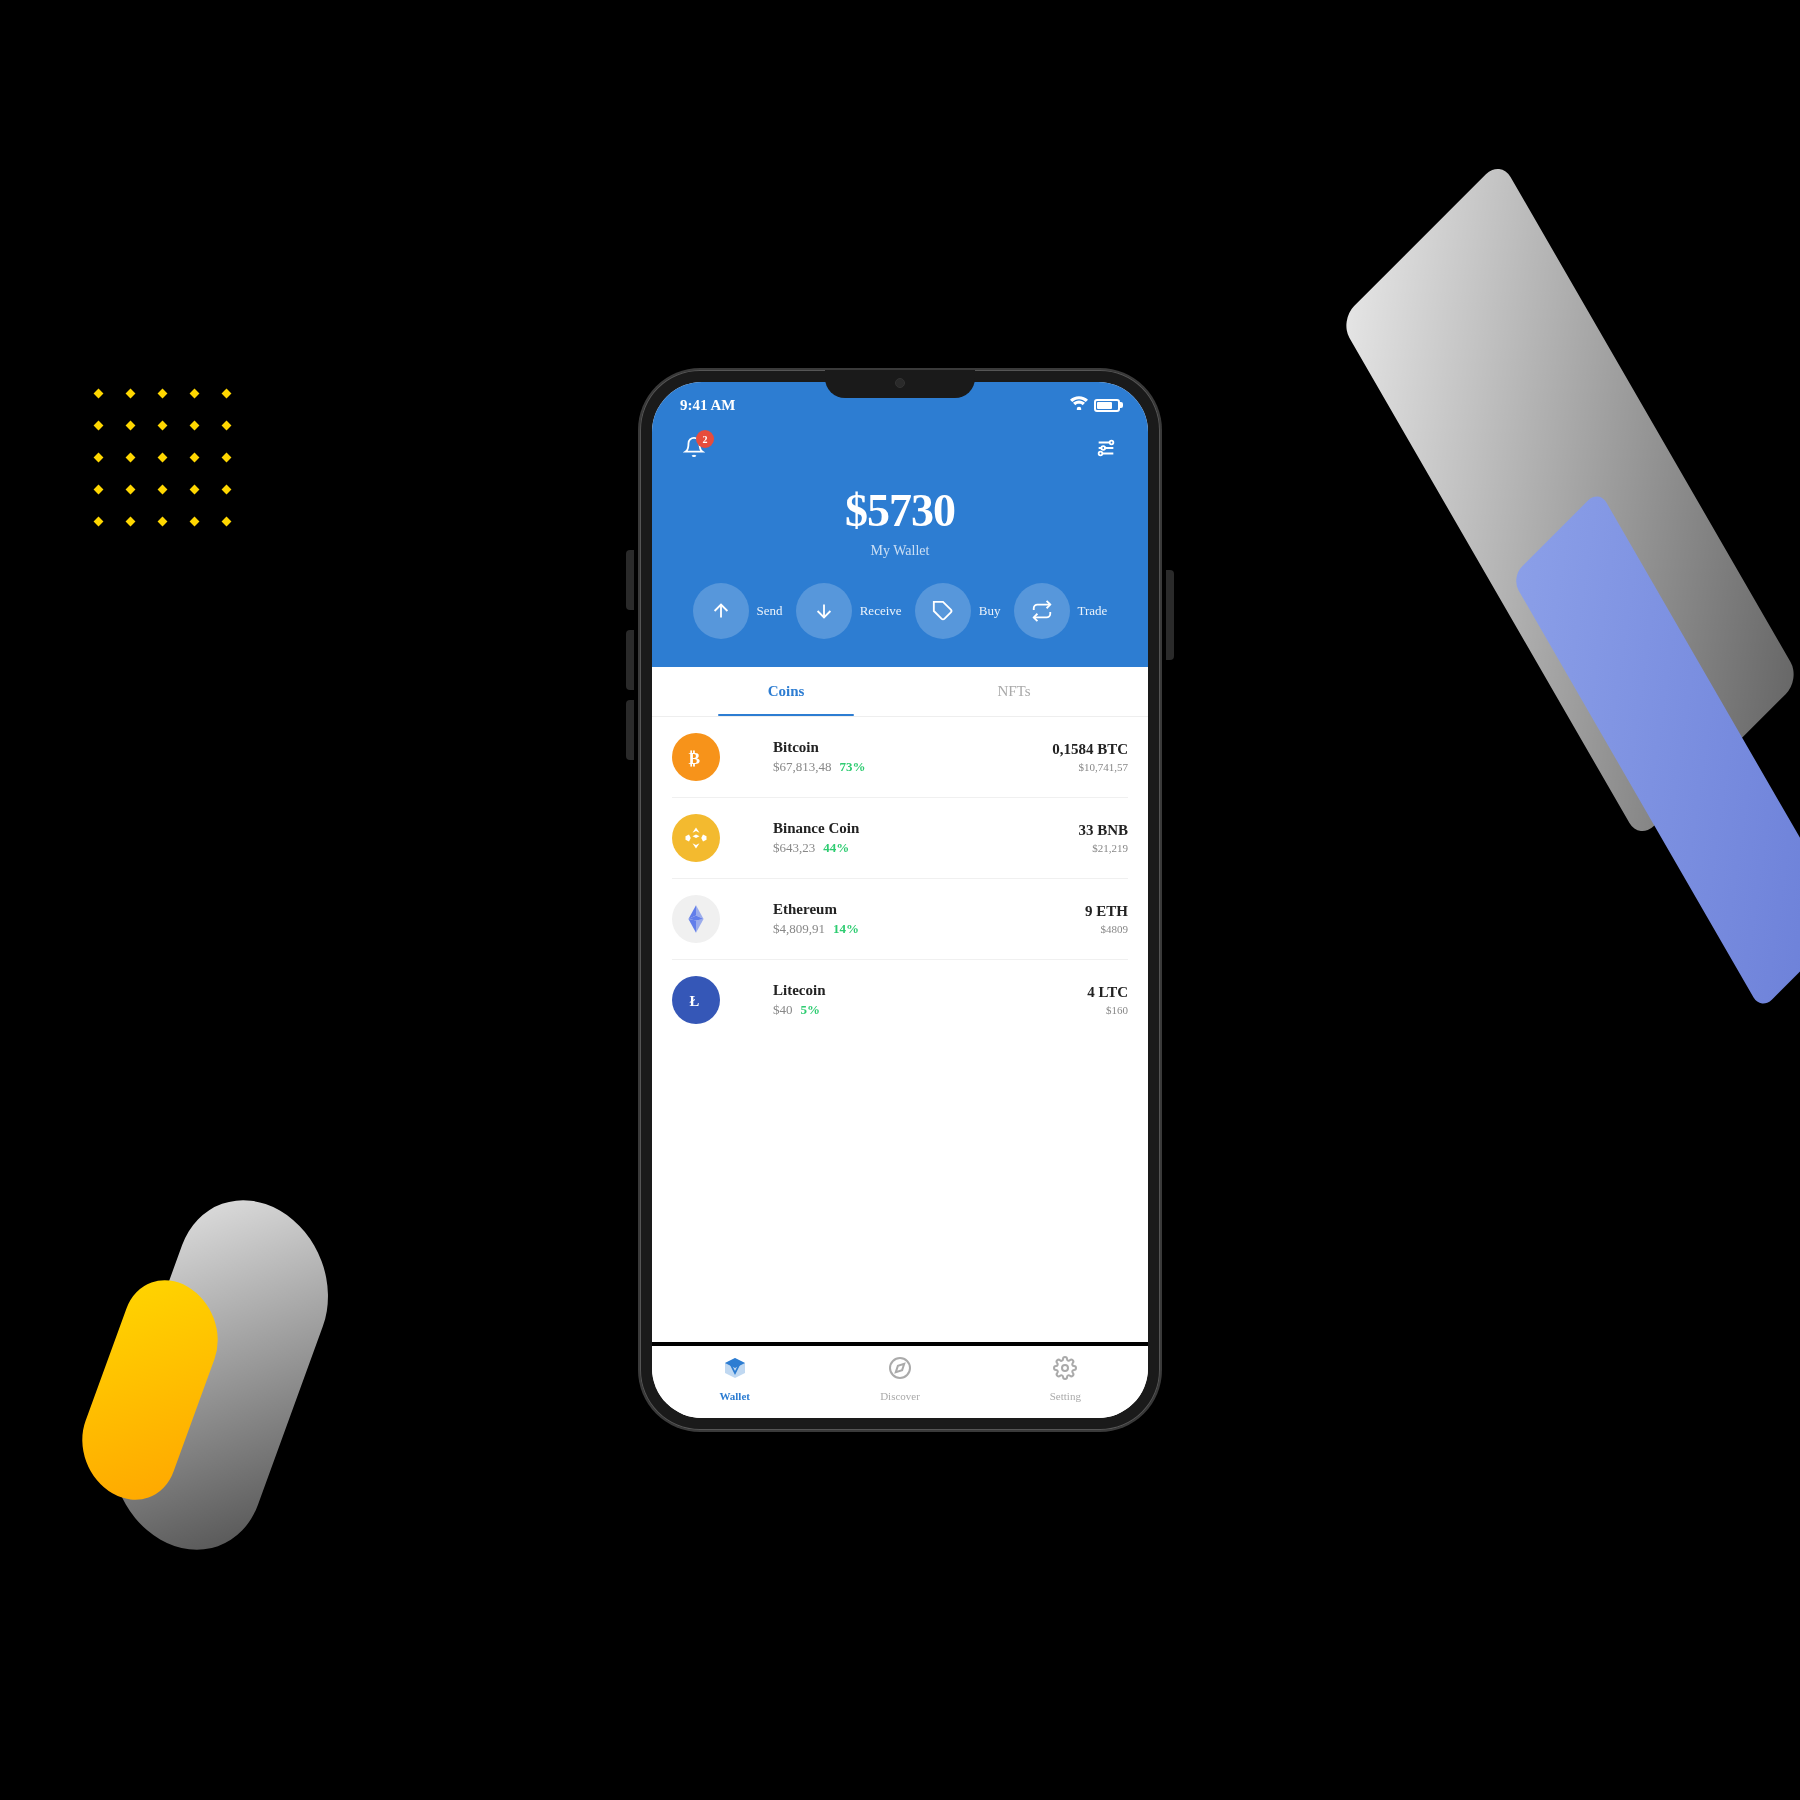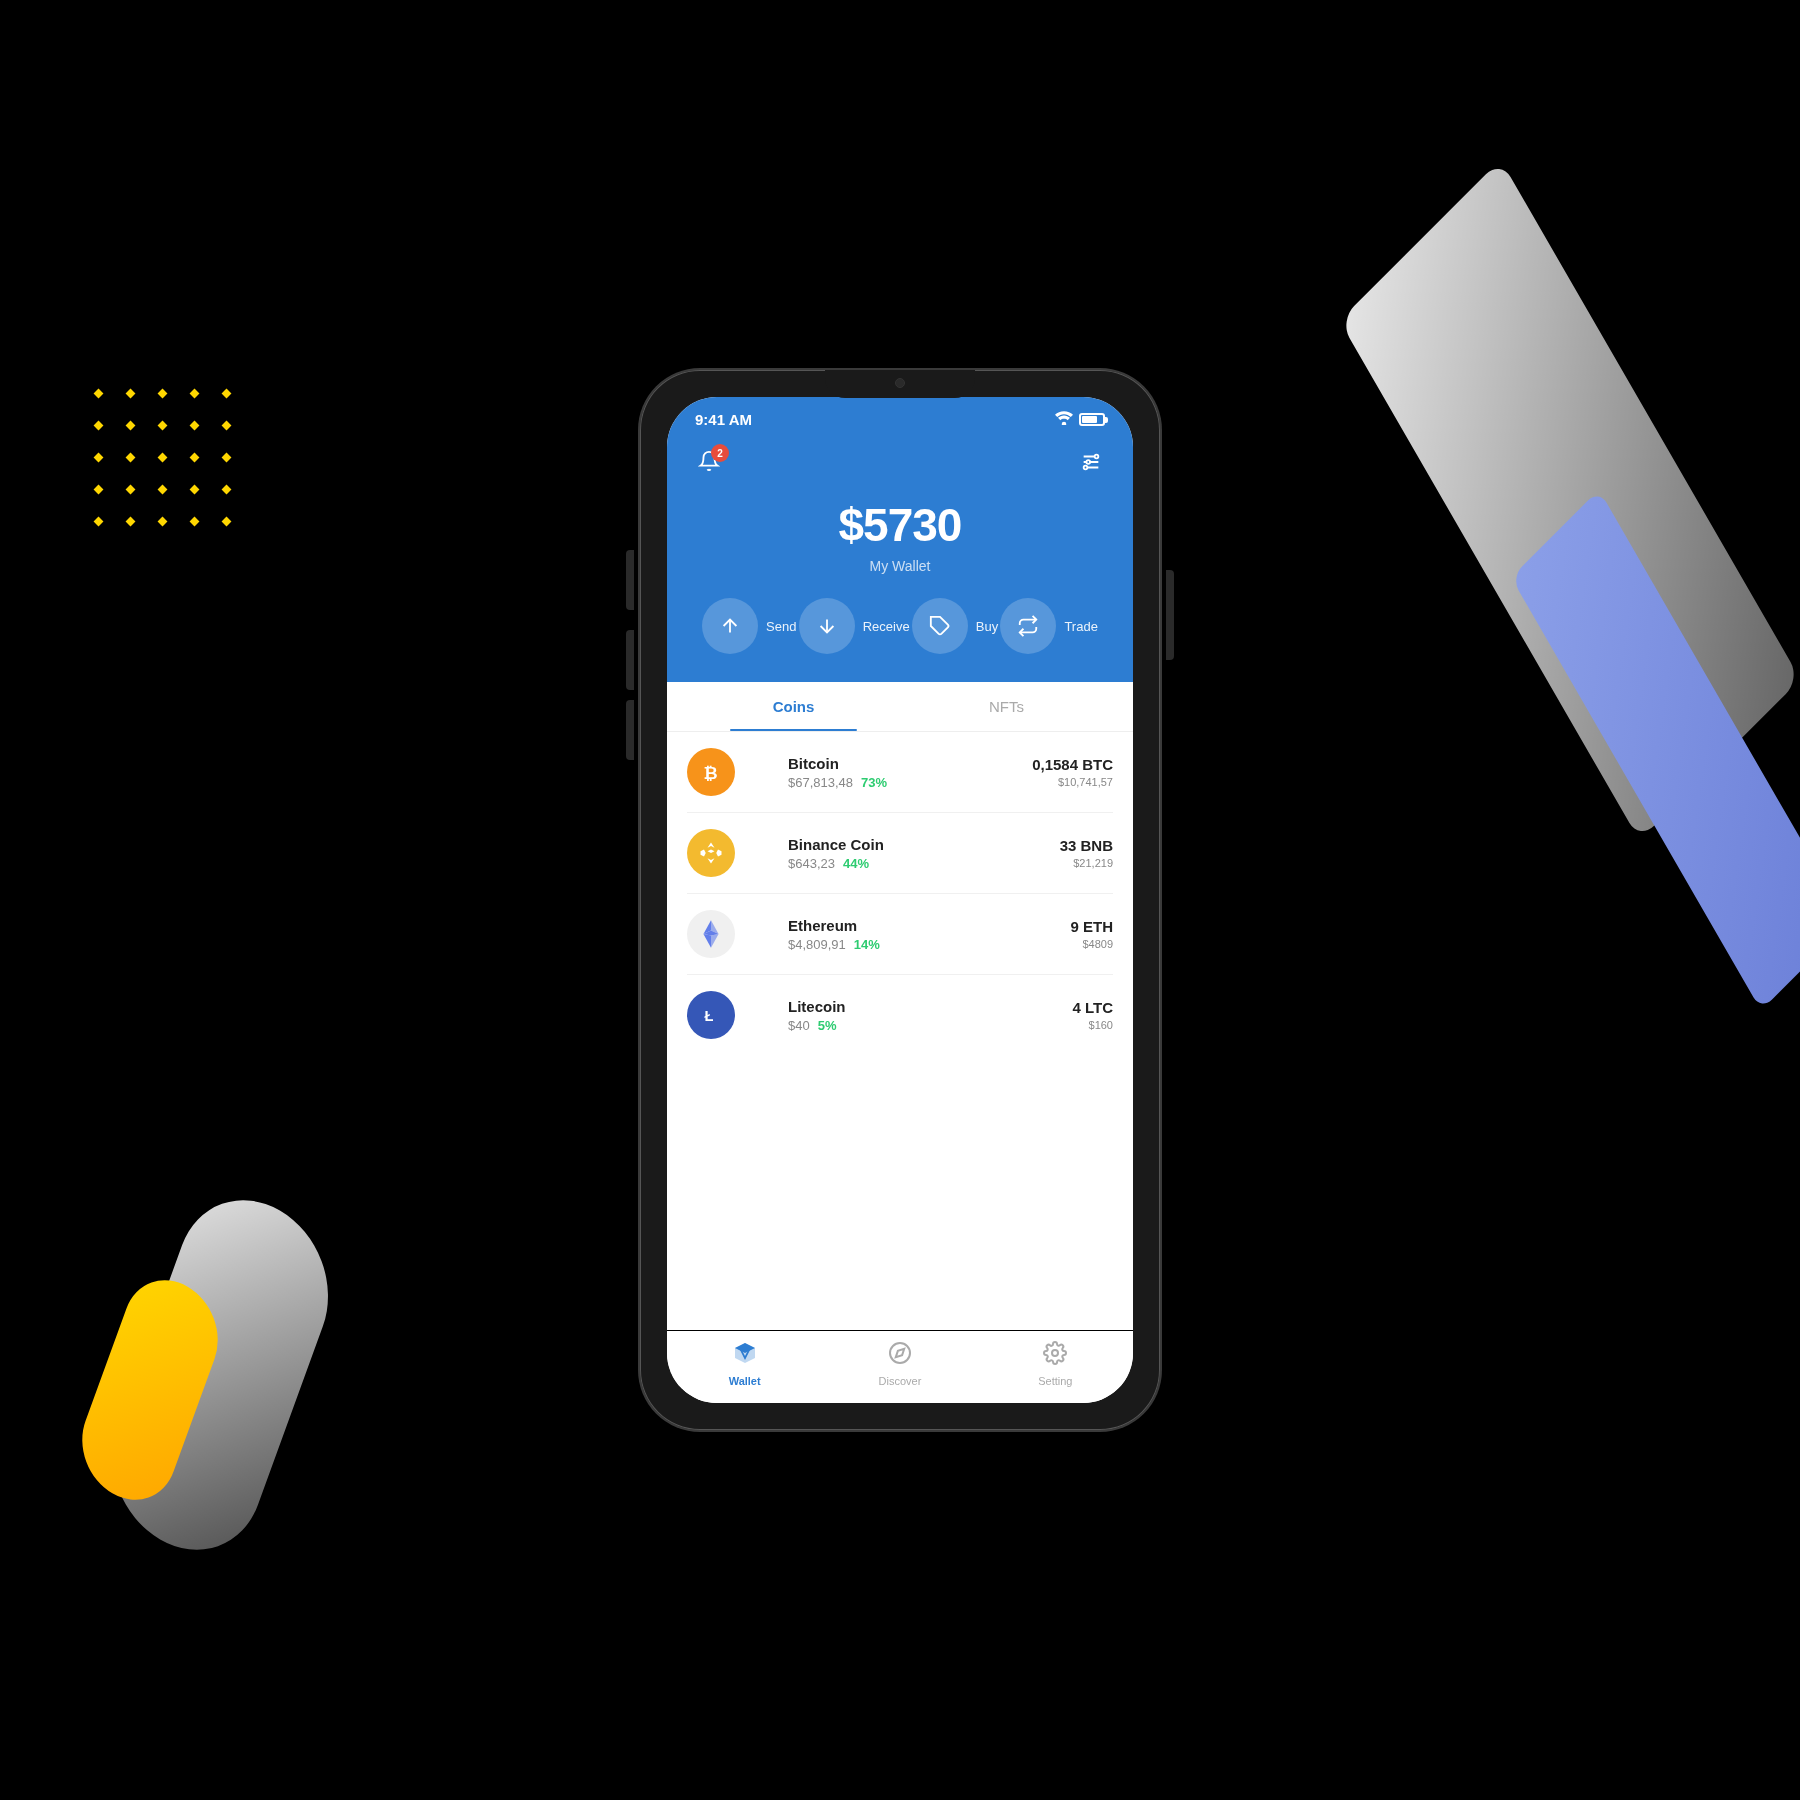--- a/index.html
+++ b/index.html
@@ -85,26 +85,27 @@
       z-index: 10;
       width: 520px;
       height: 1060px;
     }
 
     .phone-frame {
       width: 520px;
       height: 1060px;
       background: #1a1a1a;
       border-radius: 60px;
-      padding: 27px;
+      padding: 12px;
       box-shadow:
         0 0 0 2px #3a3a3a,
         0 30px 80px rgba(0,0,0,0.8),
         inset 0 0 0 1px #555;
       position: relative;
+      font-family: Liberation Serif, serif;
     }
 
     
     .phone-frame::before {
       content: '';
       position: absolute;
       left: -14px;
       top: 180px;
       width: 8px;
       height: 60px;
@@ -431,21 +432,21 @@
       margin-bottom: 3px;
     }
     .coin-value {
       font-size: 11px;
       color: #888;
     }
 
     
     .bottom-nav {
       background: #fff;
-      border-top: 1px solid #000000;
+      border-top: 4px solid #000000;
       display: flex;
       justify-content: space-around;
       padding: 10px 0 16px;
       flex-shrink: 0;
     }
     .nav-item {
       display: flex;
       flex-direction: column;
       align-items: center;
       gap: 4px;

